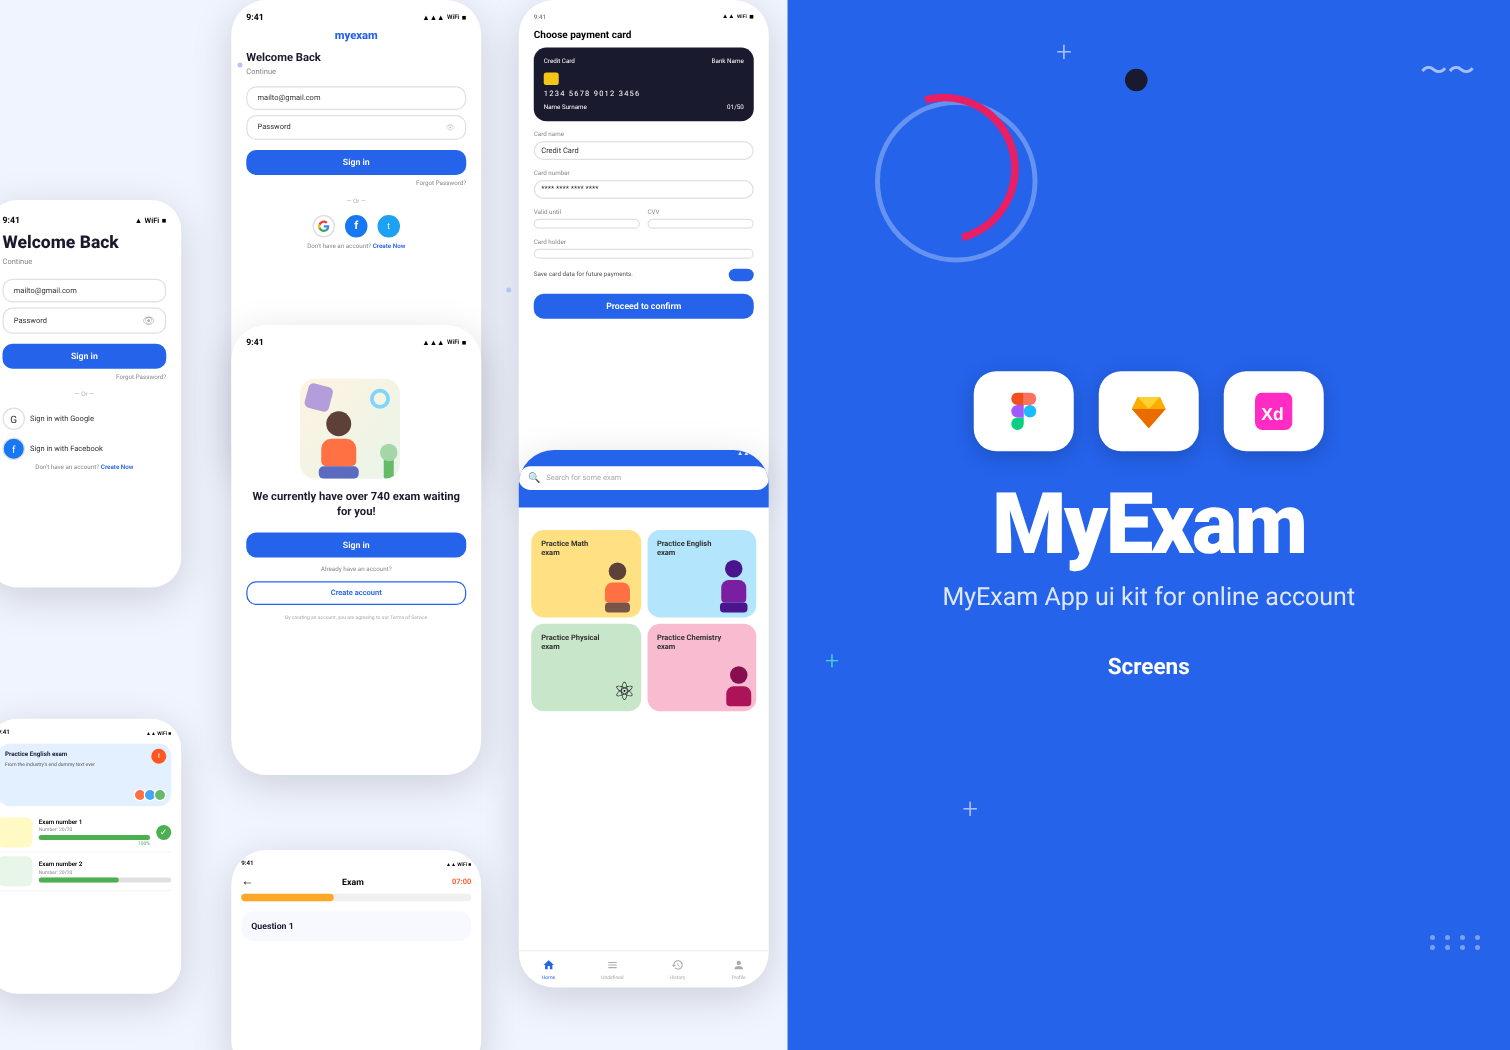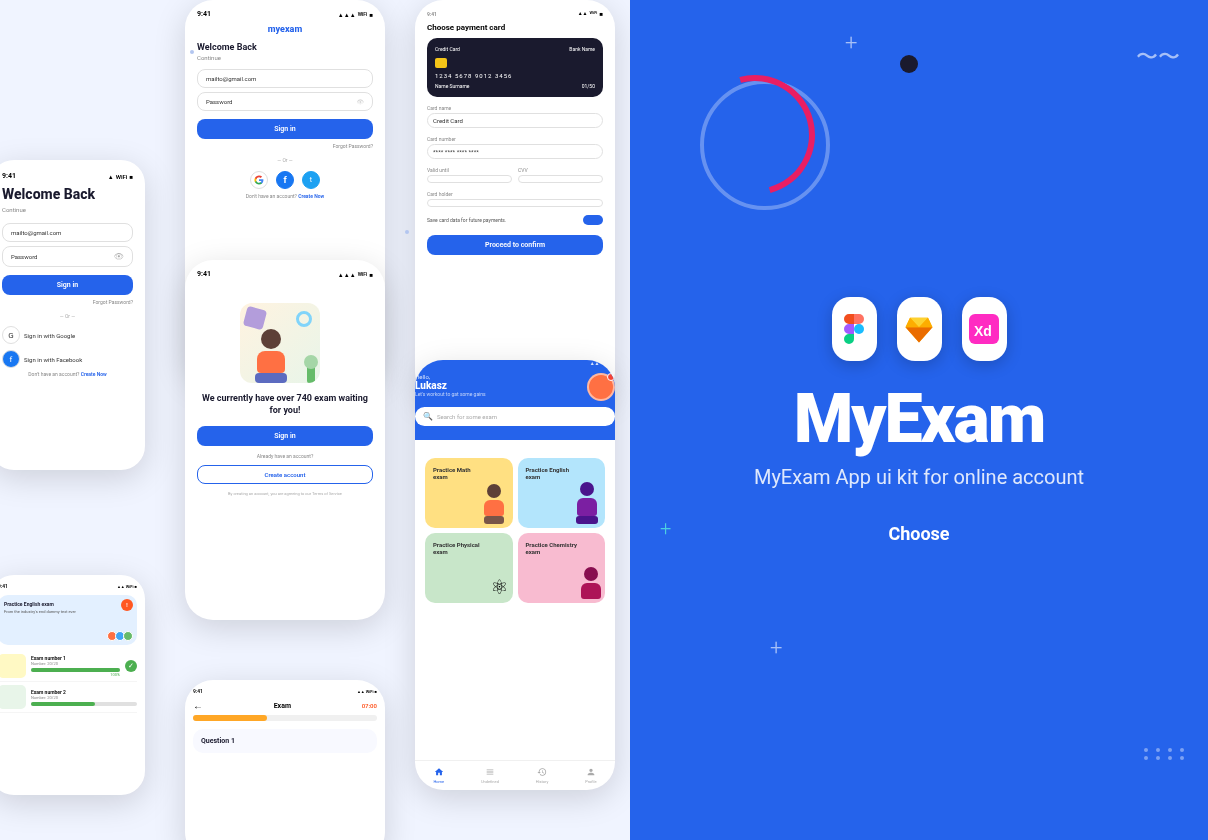--- a/index.html
+++ b/index.html
@@ -467,21 +467,21 @@
     }
 
     .tool-icons-row {
       display: flex;
       gap: 20px;
       margin-bottom: 24px;
       align-items: center;
     }
 
     .tool-icon-wrap {
-      width: 45px;
+      width: 80px;
       height: 64px;
       background: white;
       border-radius: 18px;
       display: flex;
       align-items: center;
       justify-content: center;
       box-shadow: 0 4px 16px rgba(0,0,0,0.2);
     }
 
     .figma-icon {
@@ -734,30 +734,20 @@
 
       <div class="home-header">
         <div class="phone-status-bar" style="color:rgba(255,255,255,0.8);">
           <span style="font-size:6px;font-weight:700;">9:41</span>
           <div style="display:flex;gap:2px;">
             <span style="font-size:5px;">▲▲</span>
               <span style="font-size:4px;">WiFi</span>
               <span>■</span>
           </div>
         </div>
-        <div style="display:flex;justify-content:space-between;align-items:flex-start;margin-top:4px;">
-          <div>
-            <div class="hello-text">Hello,</div>
-            <div class="user-name">Lukasz</div>
-            <div class="lets-text">Let's workout to gat some gains</div>
-          </div>
-          <div style="width:28px;height:28px;border-radius:50%;background:#ff7043;border:2px solid rgba(255,255,255,0.5);position:relative;">
-            <div style="position:absolute;top:-2px;right:-2px;width:8px;height:8px;background:#f44336;border-radius:50%;border:1px solid white;"></div>
-          </div>
-        </div>
         <div class="search-bar">
           <span style="font-size:8px;color:#aaa;">🔍</span>
           <span style="font-size:6px;color:#aaa;">Search for some exam</span>
         </div>
       </div>
 
       <div class="exam-grid" style="padding:6px 10px;">
         <div class="exam-card exam-card-math">
           <div class="exam-card-title">Practice Math<br>exam</div>
 
@@ -939,16 +929,16 @@
       </svg>
     </div>
   </div>
 
   <div class="brand-title">MyExam</div>
 
   <div class="brand-subtitle">MyExam App ui kit for online account</div>
 
   <div class="stats-row">
     <div class="stat-block">
-      <div class="stat-label">Choose</div>
+      <div class="stat-label">Screens</div>
     </div>
   </div>
 </div>
 
 </body></html>

